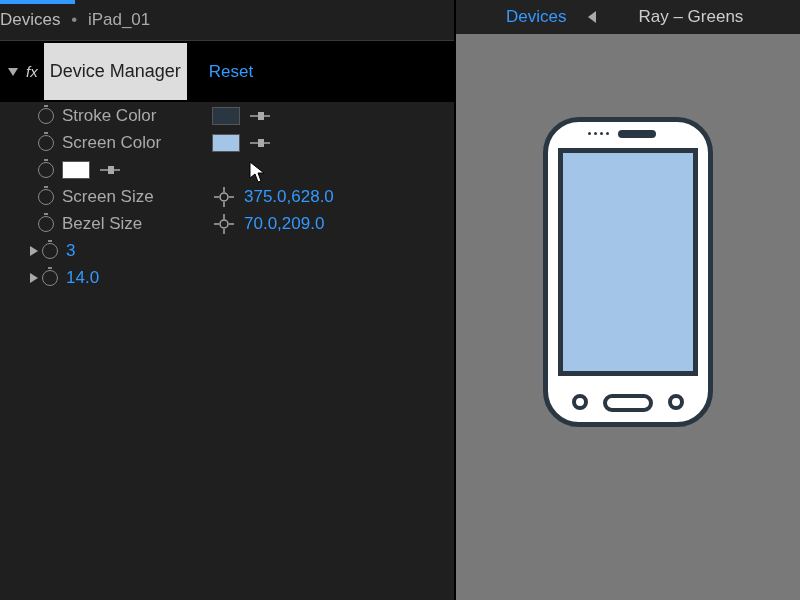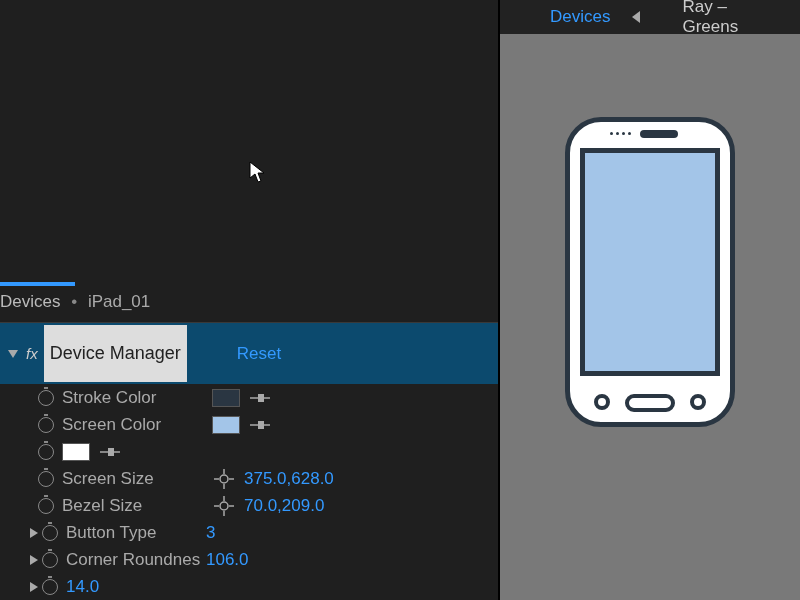--- a/index.html
+++ b/index.html
@@ -7,44 +7,43 @@
       font-family: -apple-system, Arial, sans-serif;
       font-size: 16px;
       background: #1f1f1f;
       color: #aaaaaa;
       width: 800px;
       height: 600px;
       overflow: hidden;
       display: flex;
     }
     .left-panel {
-      width: 500px;
+      width: 456px;
       background: #1f1f1f;
       border-right: 2px solid #000;
       display: flex;
       flex-direction: column;
-      justify-content: flex-end;
     }
     .top-accent {
       height: 4px;
       width: 75px;
       background: #3399ff;
     }
     .breadcrumb {
       padding: 6px 8px 10px 0;
       color: #aaa;
       font-size: 17px;
       border-bottom: 1px solid #393939;
     }
     .breadcrumb span:first-child { color: #bbb; }
     .breadcrumb .dot { color: #888; margin: 0 6px; }
     .effect-header {
       display: flex;
       align-items: center;
-      background: #0c4a6e;
+      background: #000000;
       padding: 2px 6px;
       gap: 6px;
     }
     .disclosure {
       width: 14px;
       height: 14px;
       display: inline-flex;
       align-items: center;
       justify-content: center;
       cursor: pointer;
@@ -60,21 +59,21 @@
       font-style: italic;
       font-size: 15px;
     }
     .effect-name {
       background: #dddddd;
       color: #222;
       padding: 18px 6px;
       font-size: 18px;
     }
     .reset {
-      margin-left: 44px;
+      margin-left: 16px;
       color: #3399ff;
       font-size: 17px;
       cursor: pointer;
     }
     .prop-row {
       display: flex;
       align-items: center;
       padding: 2px 0 2px 38px;
       height: 27px;
     }
@@ -338,32 +337,23 @@
           </svg>
       </span>
       <span class="value">70.0,209.0</span>
     </div>
 
     <div class="prop-row has-disclosure">
       <span class="disclosure">
           <span class="tri-right"></span>
         </span>
       <span class="stopwatch"></span>
-      <span class="prop-label" style="width:140px">Button Type</span>
       <span class="value indent">3</span>
     </div>
 
-    <div class="prop-row has-disclosure">
-      <span class="disclosure">
-          <span class="tri-right"></span>
-        </span>
-      <span class="stopwatch"></span>
-      <span class="prop-label" style="width:140px">Corner Roundnes</span>
-      <span class="value indent">106.0</span>
-    </div>
 
     <div class="prop-row has-disclosure">
       <span class="disclosure">
           <span class="tri-right"></span>
         </span>
       <span class="stopwatch"></span>
       <span class="value indent">14.0</span>
     </div>
   </div>
 

